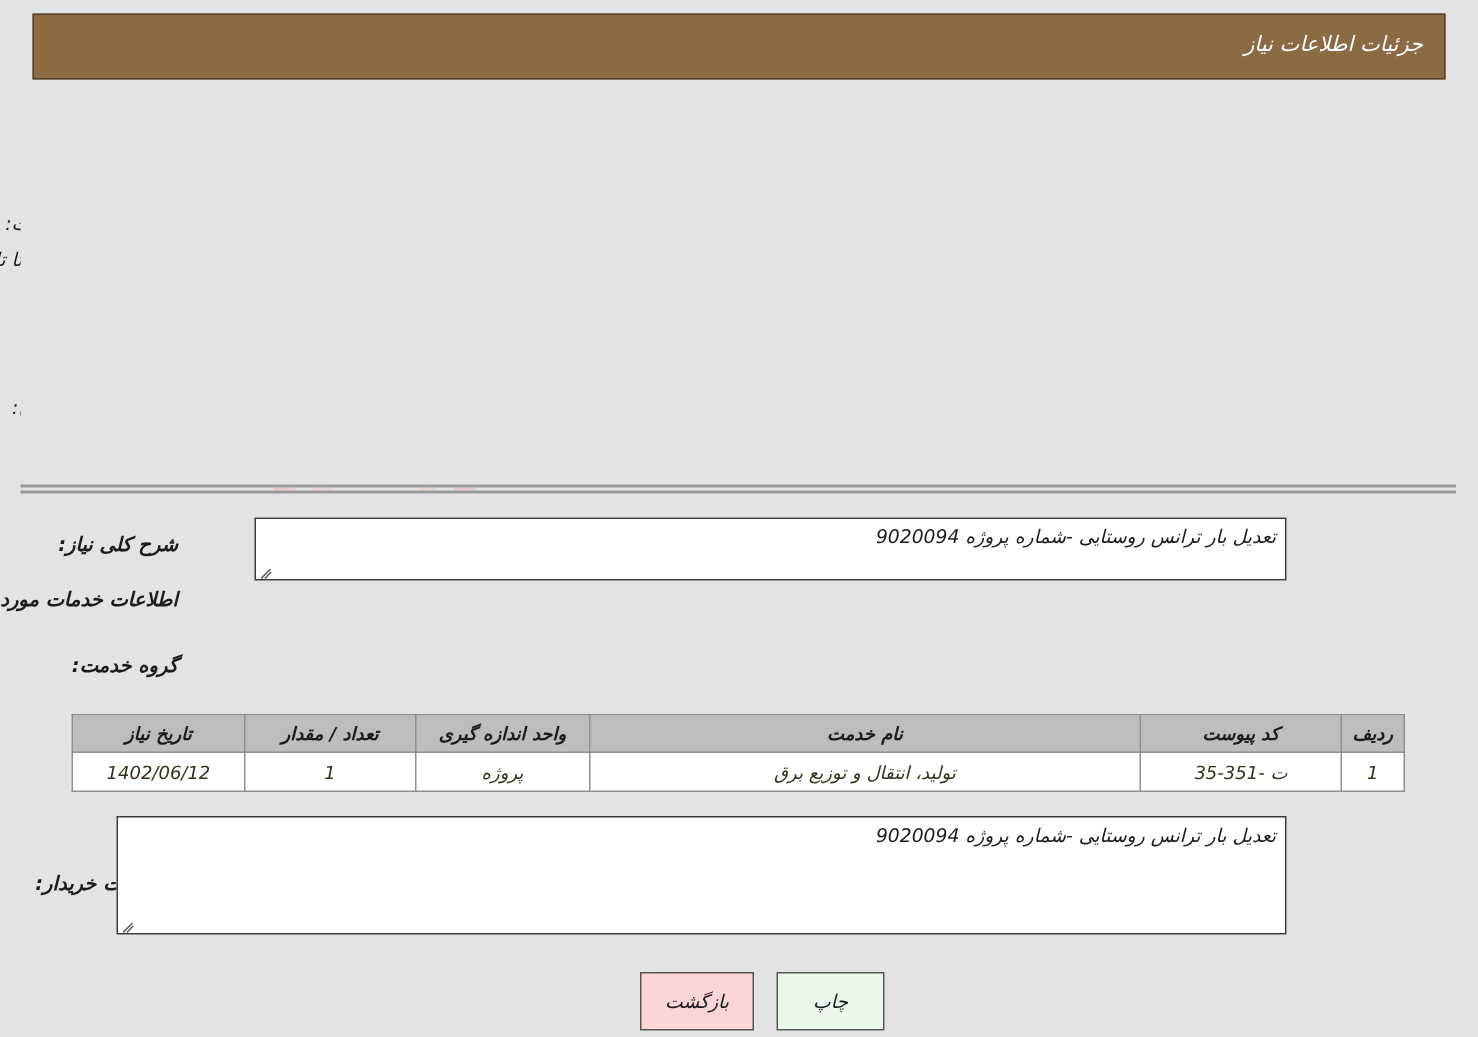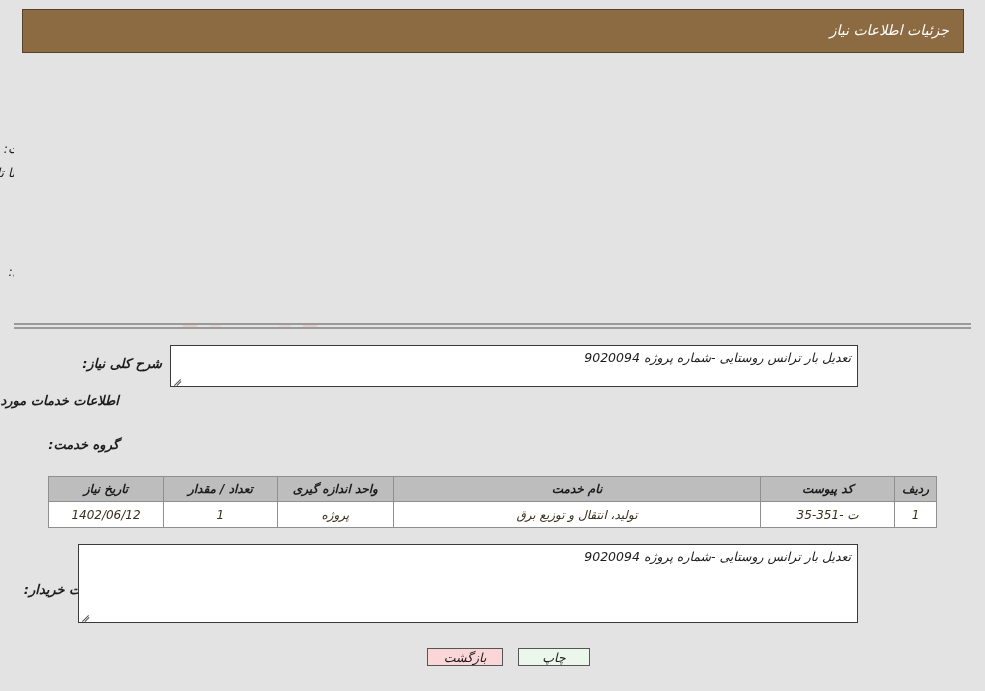--- a/index.html
+++ b/index.html
@@ -197,21 +197,21 @@
     height: 26px;
     text-align: center;
     color: #3a2f1d;
     padding: 0 4px;
     white-space: nowrap;
   }
 
   
   .btn {
     position: absolute;
-    height: 18px;
+    height: 39px;
     border: 1px solid #555;
     font-size: 12.5px;
     color: #1c1c1c;
     display: flex;
     align-items: center;
     justify-content: center;
     cursor: pointer;
     z-index: 4;
     direction: rtl;
   }
@@ -286,21 +286,21 @@
 
   <div class="radio" style="right:790px; top:296px;"></div>
   <div class="plain" style="right:740px; top:295px; color:#2f2f8f;">جزیی</div>
 
   <div class="radio on" style="right:670px; top:296px;"></div>
   <div class="plain" style="right:605px; top:295px;">متوسط</div>
 
   <div class="chk" style="right:538px; top:296px;"></div>
   <div class="plain" style="right:130px; top:295px;">پرداخت تمام یا بخشی از مبلغ خرید،از محل "اسناد خزانه اسلامی" خواهد بود.</div>
 
-  <div class="heading" style="right:823px; top:356px;">شرح کلی نیاز:</div>
+  <div class="heading" style="right:866px; top:356px;">شرح کلی نیاز:</div>
   <div class="ta" style="left:170px; top:345px; width:688px; height:42px;">
     <span>تعدیل بار ترانس روستایی -شماره پروژه 9020094</span>
     <span class="grip">
       <i style="left:0; top:7px; width:9px;"></i>
       <i style="left:3px; top:8px; width:6px;"></i>
     </span>
   </div>
 
   <div class="heading" style="right:866px; top:393px;">اطلاعات خدمات مورد نیاز</div>
 

